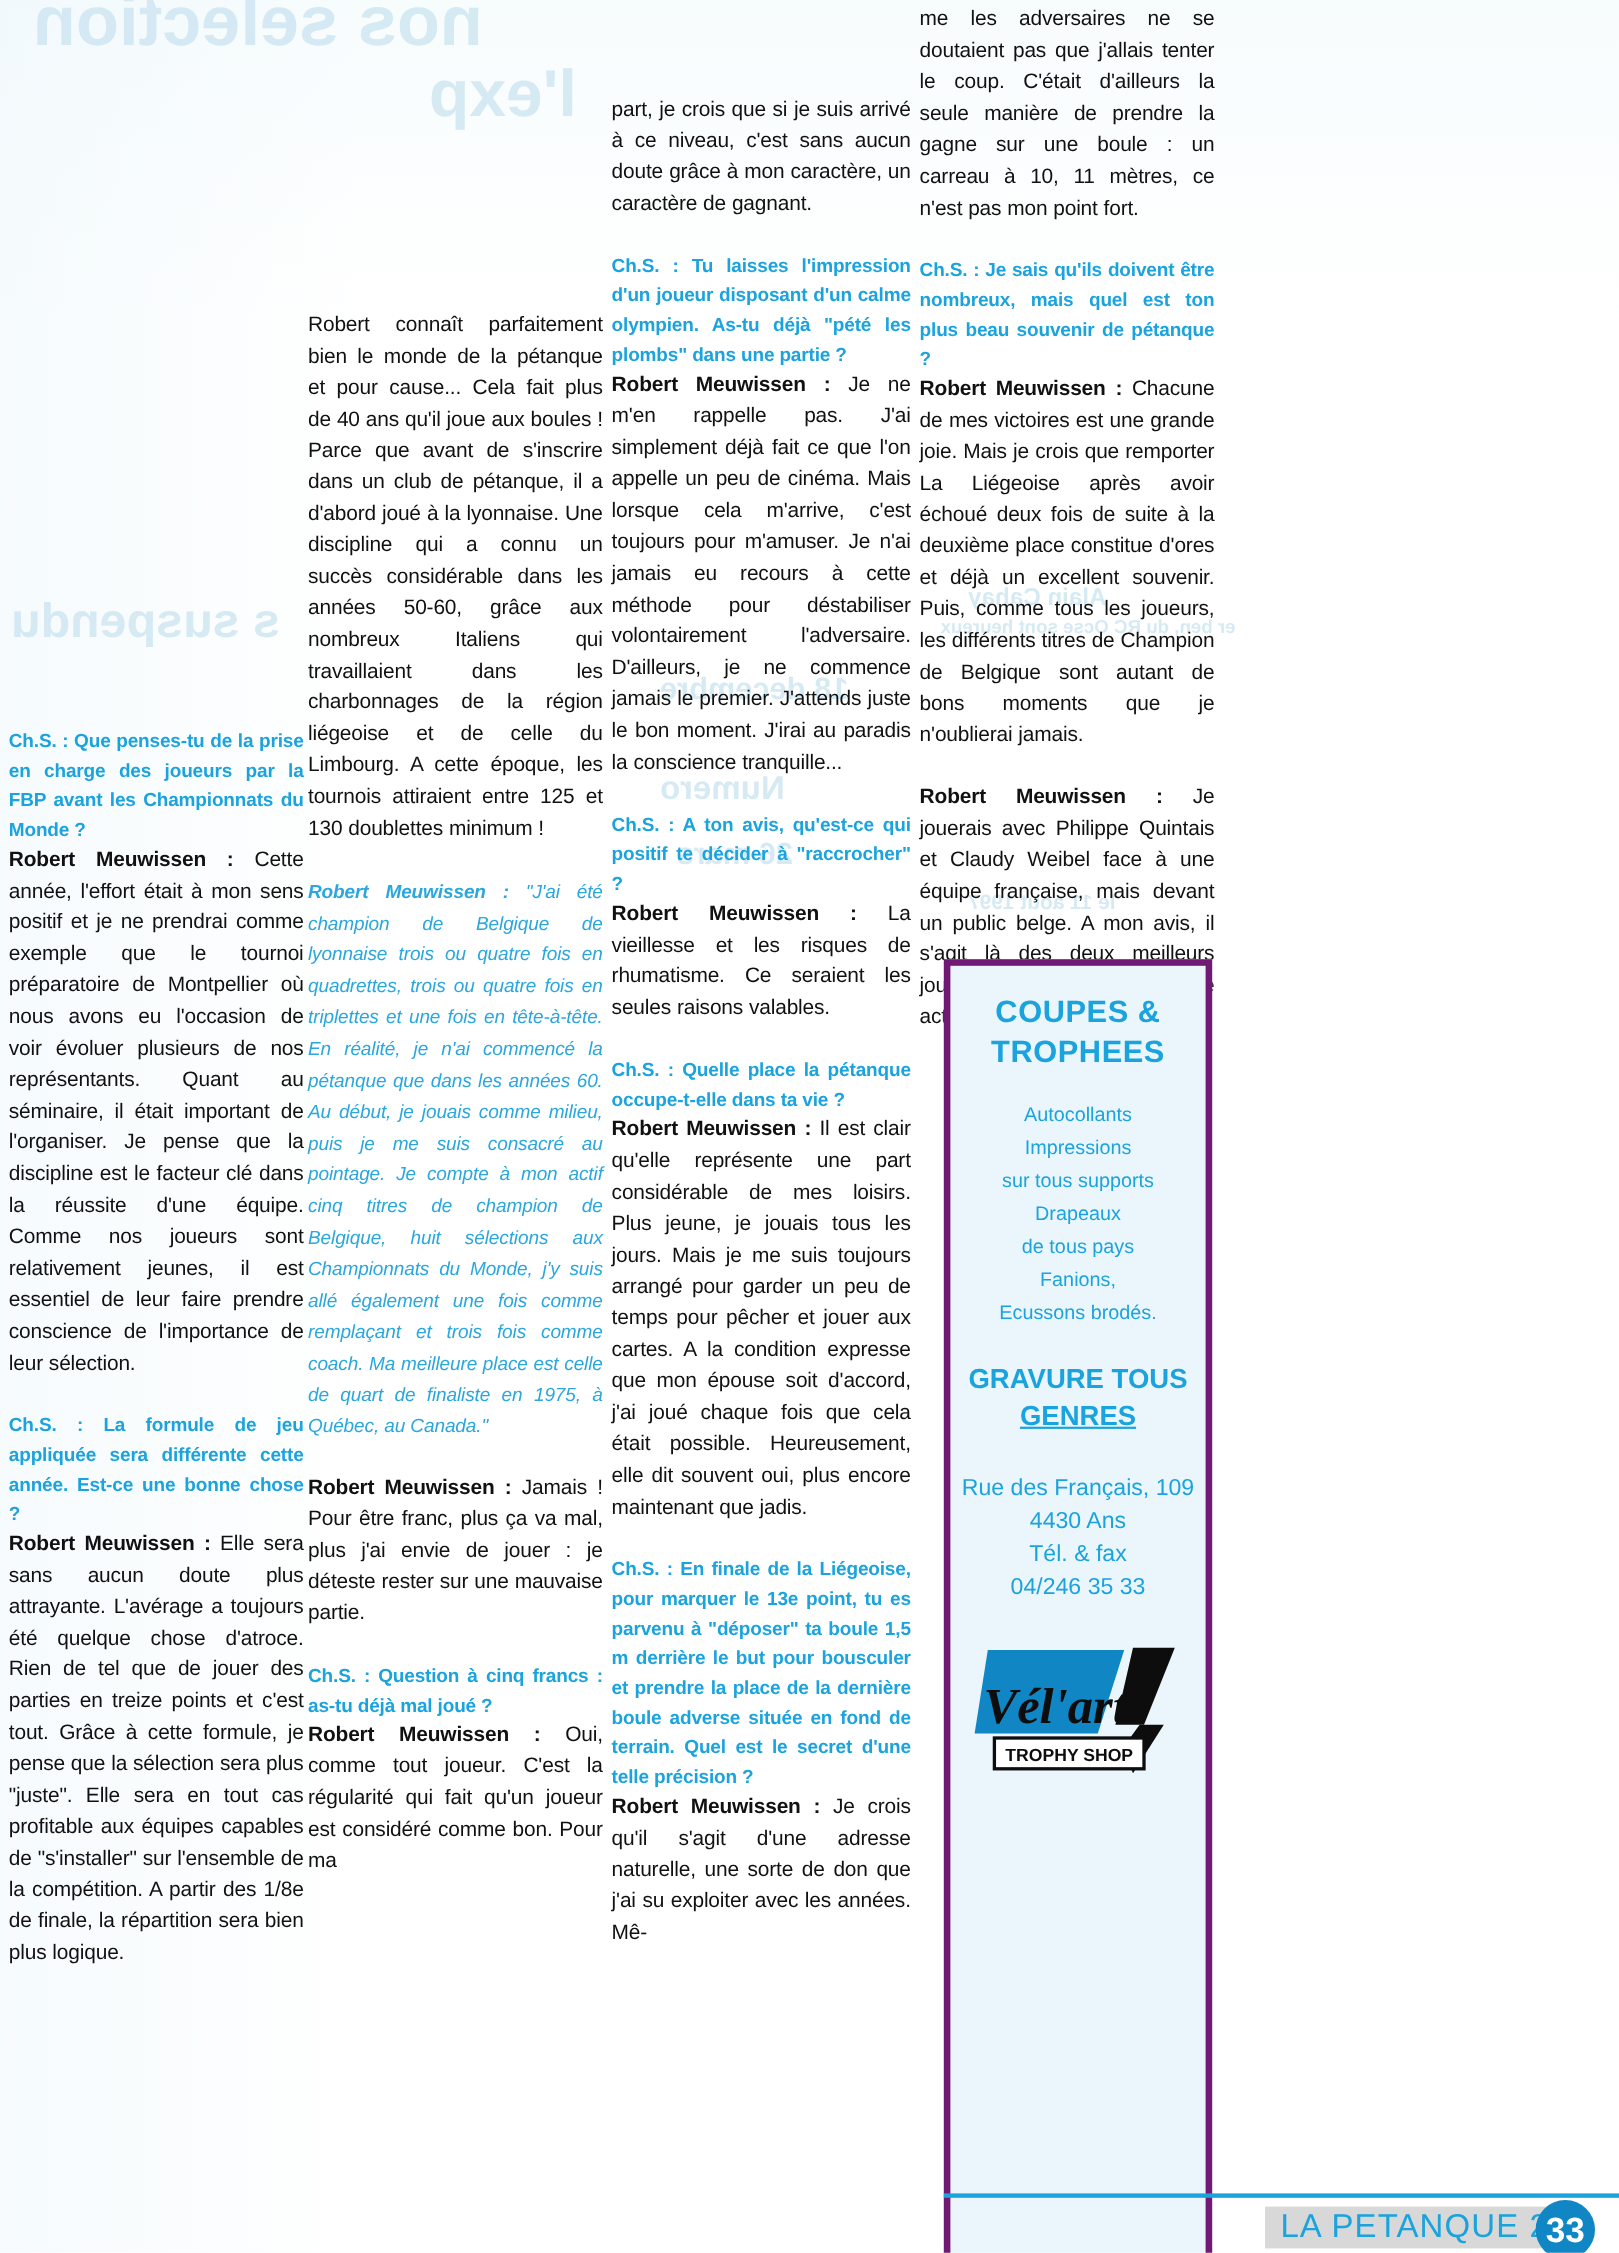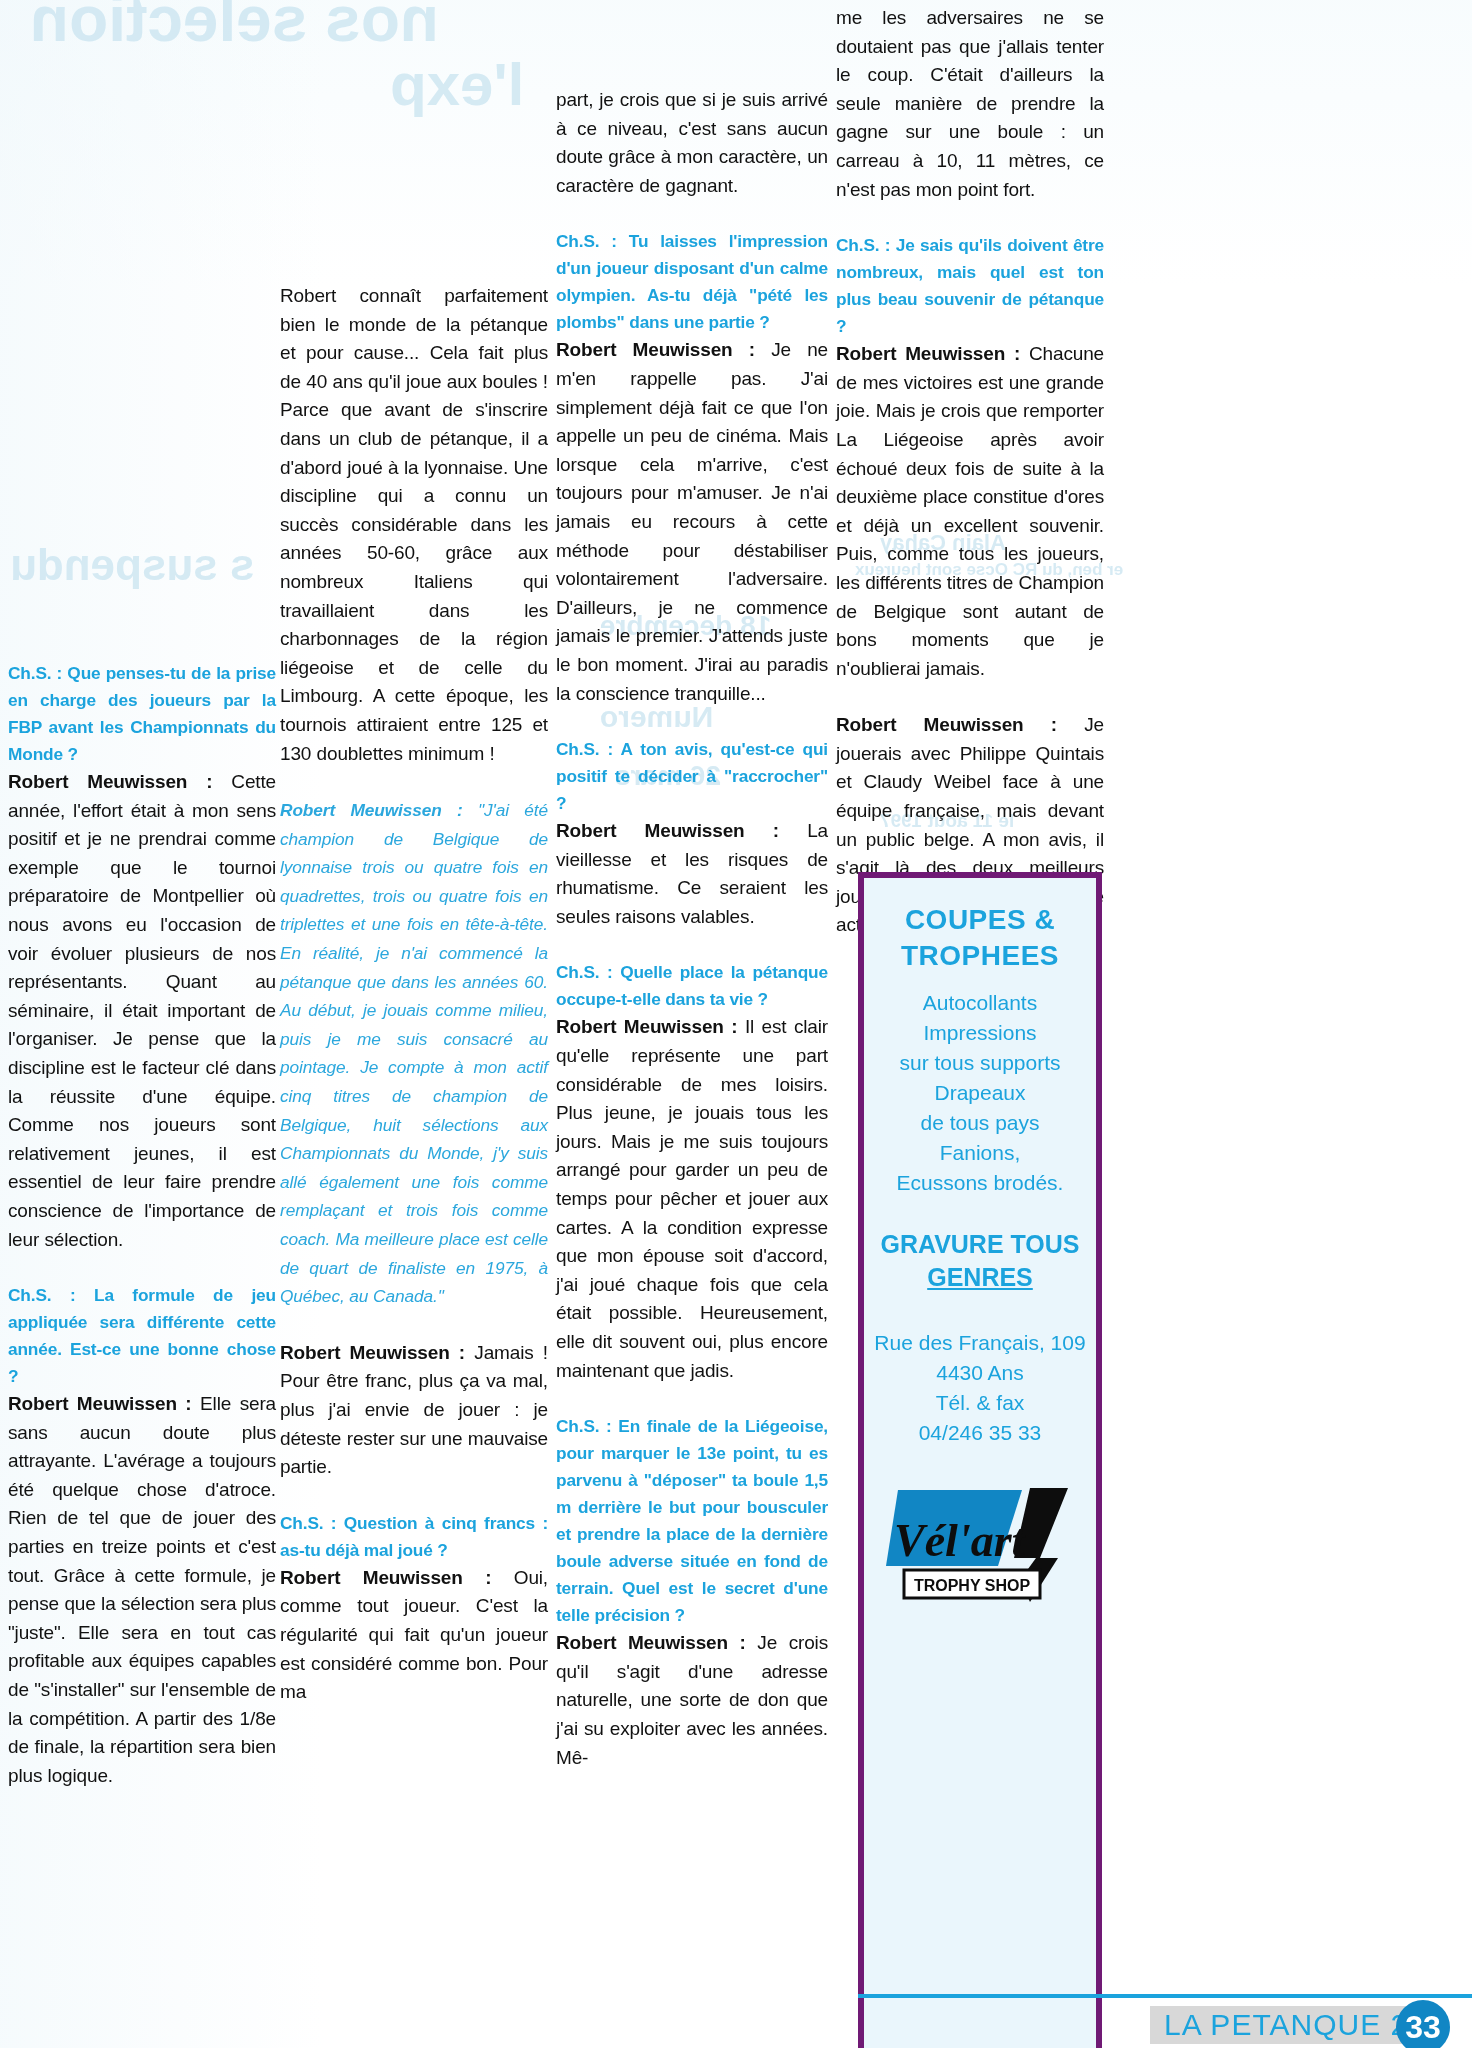--- a/index.html
+++ b/index.html
@@ -81,22 +81,22 @@
     text-align:center;
     padding-top:24px;
   }
   .ad-title{
     color:#1ba3dd;font-weight:bold;
     font-size:28px;line-height:36px;
     letter-spacing:.5px;
   }
   .ad-list{
     color:#1ba3dd;
-    font-size:21px;line-height:30px;
-    margin-top:14px;
+    font-size:18px;line-height:30px;
+    margin-top:24px;
   }
   .ad-sub{
     color:#1ba3dd;font-weight:bold;
     font-size:25px;line-height:33px;
     margin-top:30px;
   }
   .ad-addr{
     color:#1ba3dd;
     font-size:21px;line-height:30px;
     margin-top:34px;

